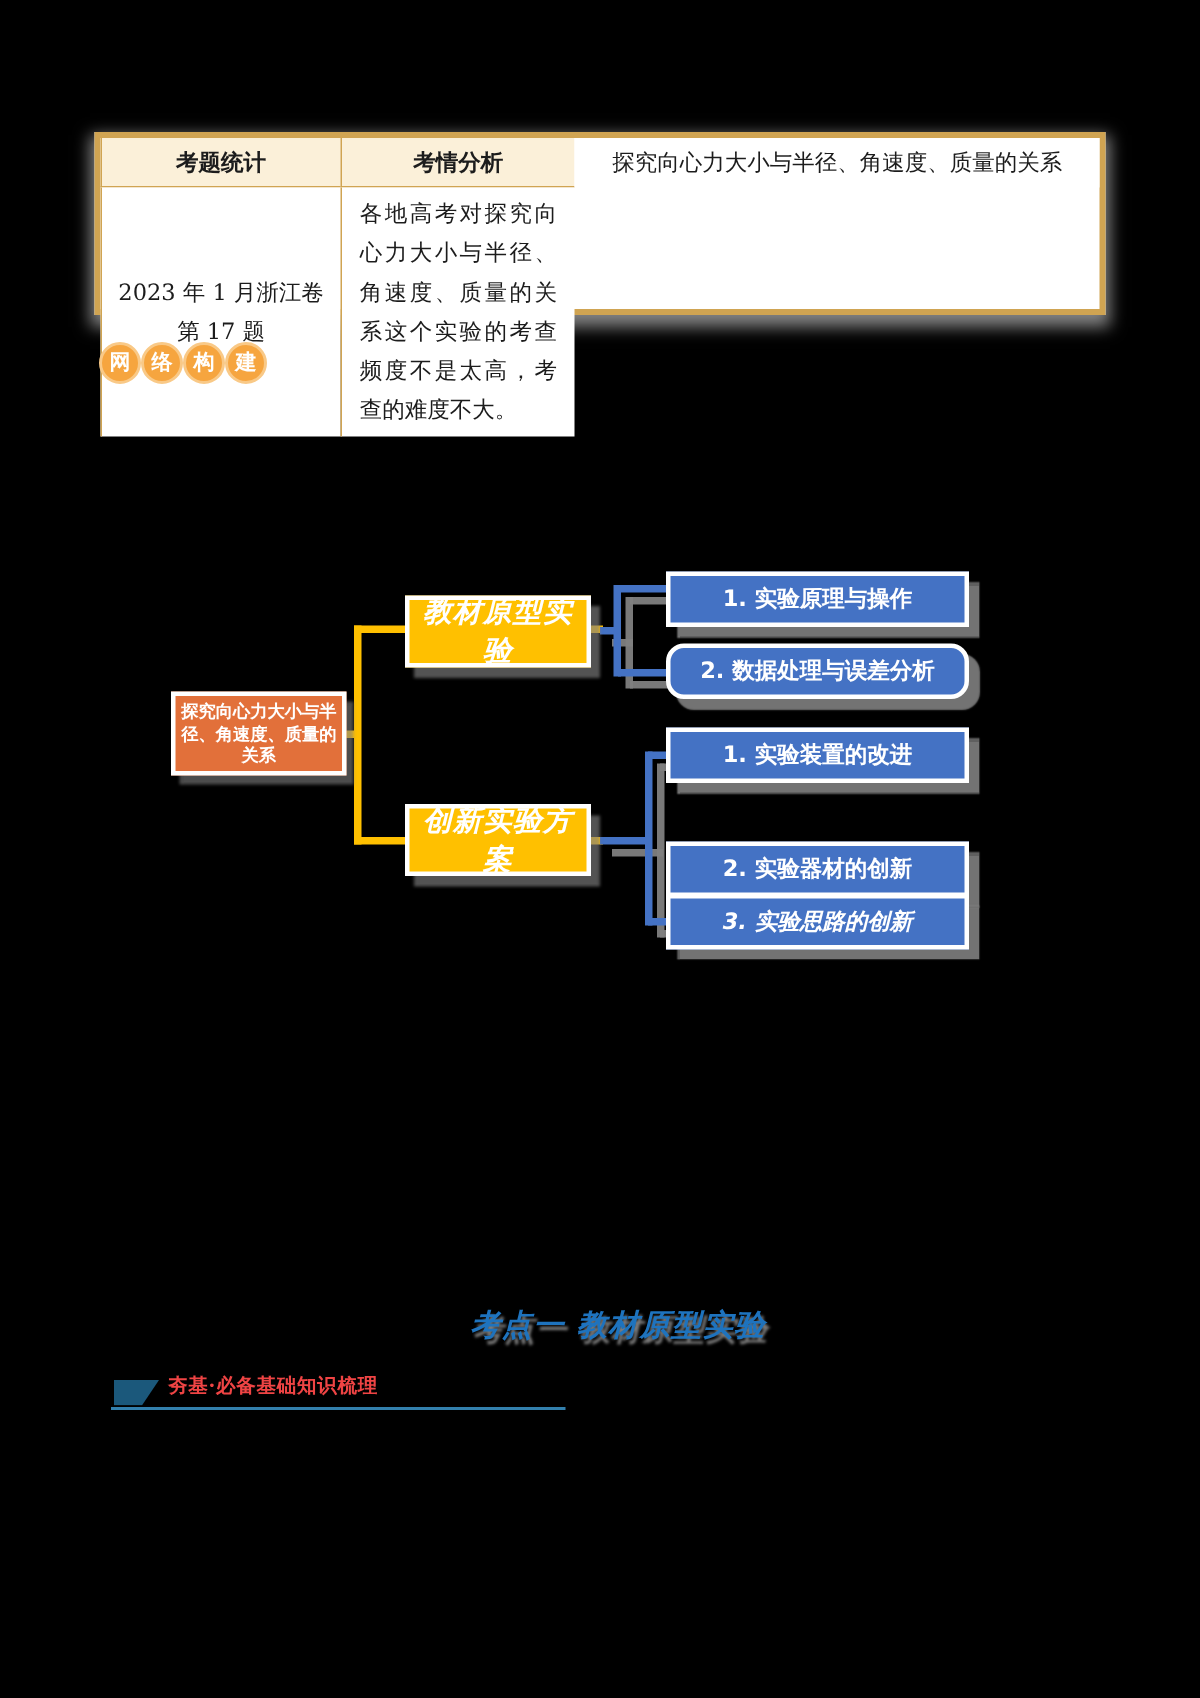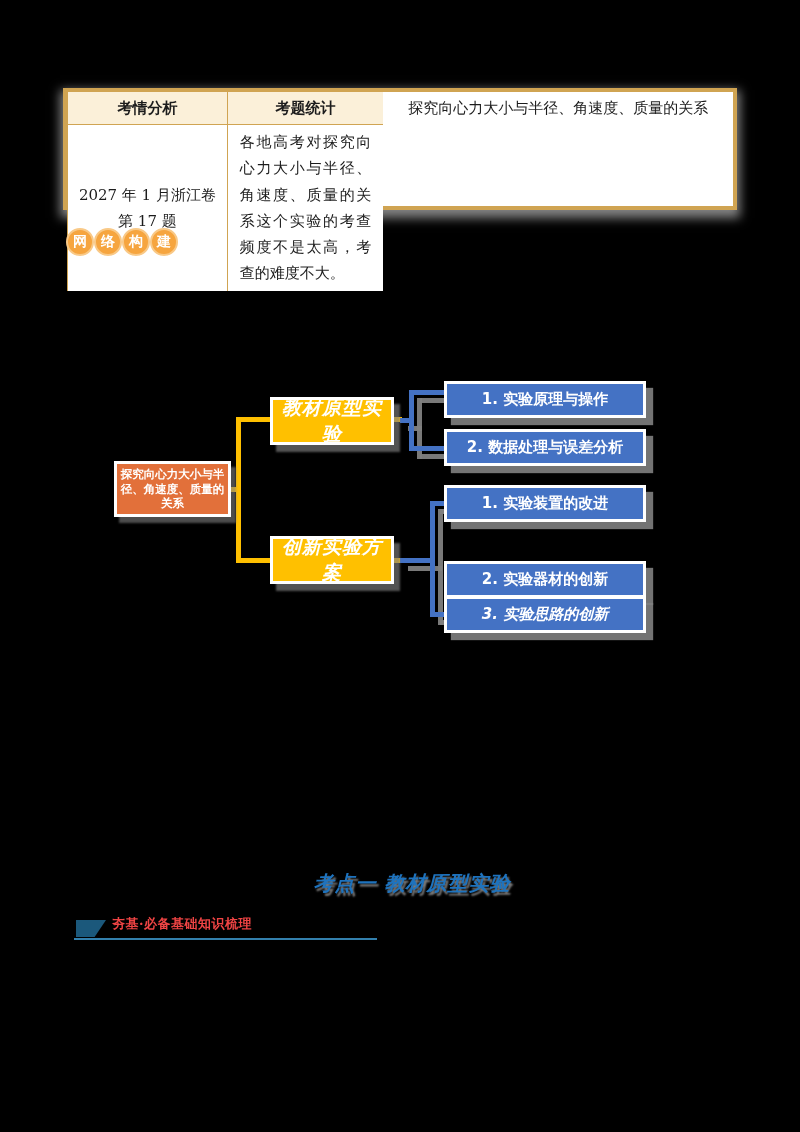--- a/index.html
+++ b/index.html
@@ -48,24 +48,24 @@
   .sub-text{position:absolute;left:112px;top:915px;color:#ef4444;font-size:13px;
       font-weight:bold;font-family:"DejaVu Serif","Liberation Serif",serif;letter-spacing:.5px;}
   .sub-line{position:absolute;left:74px;top:938px;width:303px;height:2px;background:#3380AD;}
 </style>
 </head>
 <body>
 
 <div class="page">
 
   <div class="table-card">
+    <div class="th c2">考题统计</div>
     <div class="th c3">考情分析</div>
-    <div class="th c2">考题统计</div>
     <div class="td c1">探究向心力大小与半径、角速度、质量的关系</div>
-    <div class="td c2">2027 年 1 月浙江卷第 17 题</div>
+    <div class="td c2">2023 年 1 月浙江卷第 17 题</div>
     <div class="td c3 left">各地高考对探究向心力大小与半径、角速度、质量的关系这个实验的考查频度不是太高，考查的难度不大。</div>
   </div>
 
   <div class="badge">
     <span class="circ">网</span>
     <span class="circ">络</span>
     <span class="circ">构</span>
     <span class="circ">建</span>
   </div>
 
@@ -85,21 +85,21 @@
     <div class="cline" style="left:394px;top:558px;width:8px;height:5px;"></div>
     <div class="bline" style="left:400px;top:558px;width:34px;height:5px;"></div>
     <div class="bline" style="left:430px;top:501px;width:5px;height:116px;"></div>
     <div class="bline" style="left:432px;top:501px;width:12px;height:5px;"></div>
     <div class="bline" style="left:432px;top:612px;width:12px;height:5px;"></div>
 
     <div class="node node-root">探究向心力大小与半径、角速度、质量的关系</div>
     <div class="node node-yellow" style="top:397px;">教材原型实验</div>
     <div class="node node-yellow" style="top:536px;">创新实验方案</div>
     <div class="node node-blue" style="top:381px;">1. 实验原理与操作</div>
-    <div class="node node-blue" style="top:429px;">2. 数据处理与误差分析</div>
+    <div class="node node-blue" style="top:429px;border-radius:12px;">2. 数据处理与误差分析</div>
     <div class="node node-blue" style="top:485px;">1. 实验装置的改进</div>
     <div class="node node-blue" style="top:540px;margin-top:21px;">2. 实验器材的创新</div>
     <div class="node node-blue" style="top:596px;font-style:italic;">3. 实验思路的创新</div>
   </div>
 
   <div class="main-title">考点一 教材原型实验</div>
 
   <div>
     <div class="sub-flag"></div>
     <div class="sub-text">夯基·必备基础知识梳理</div>

